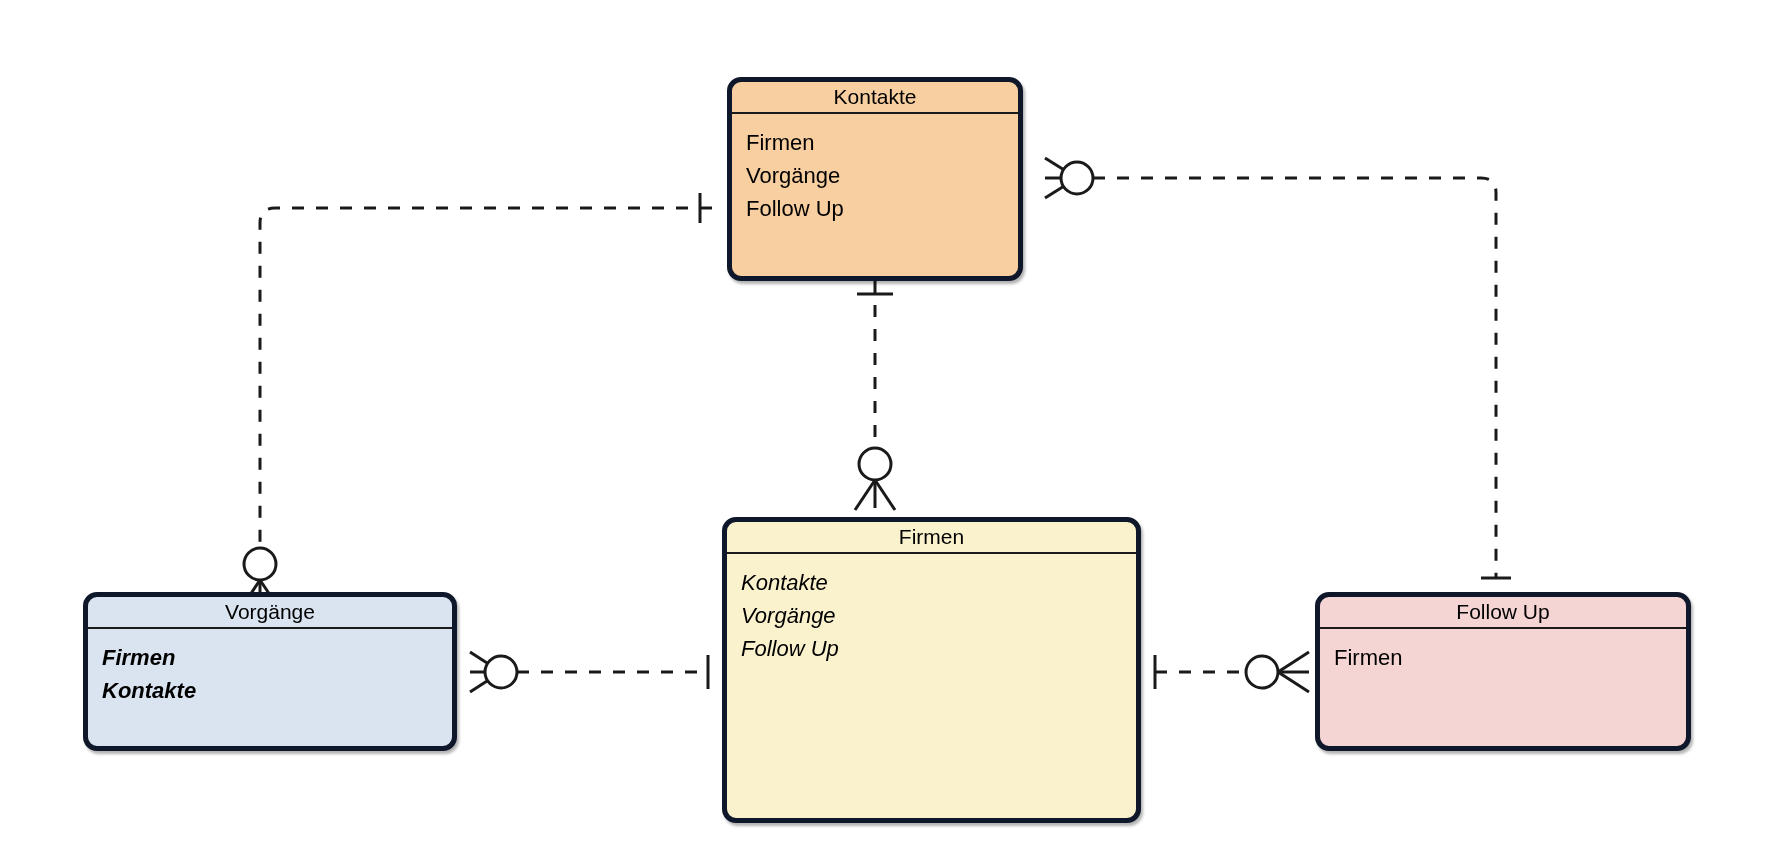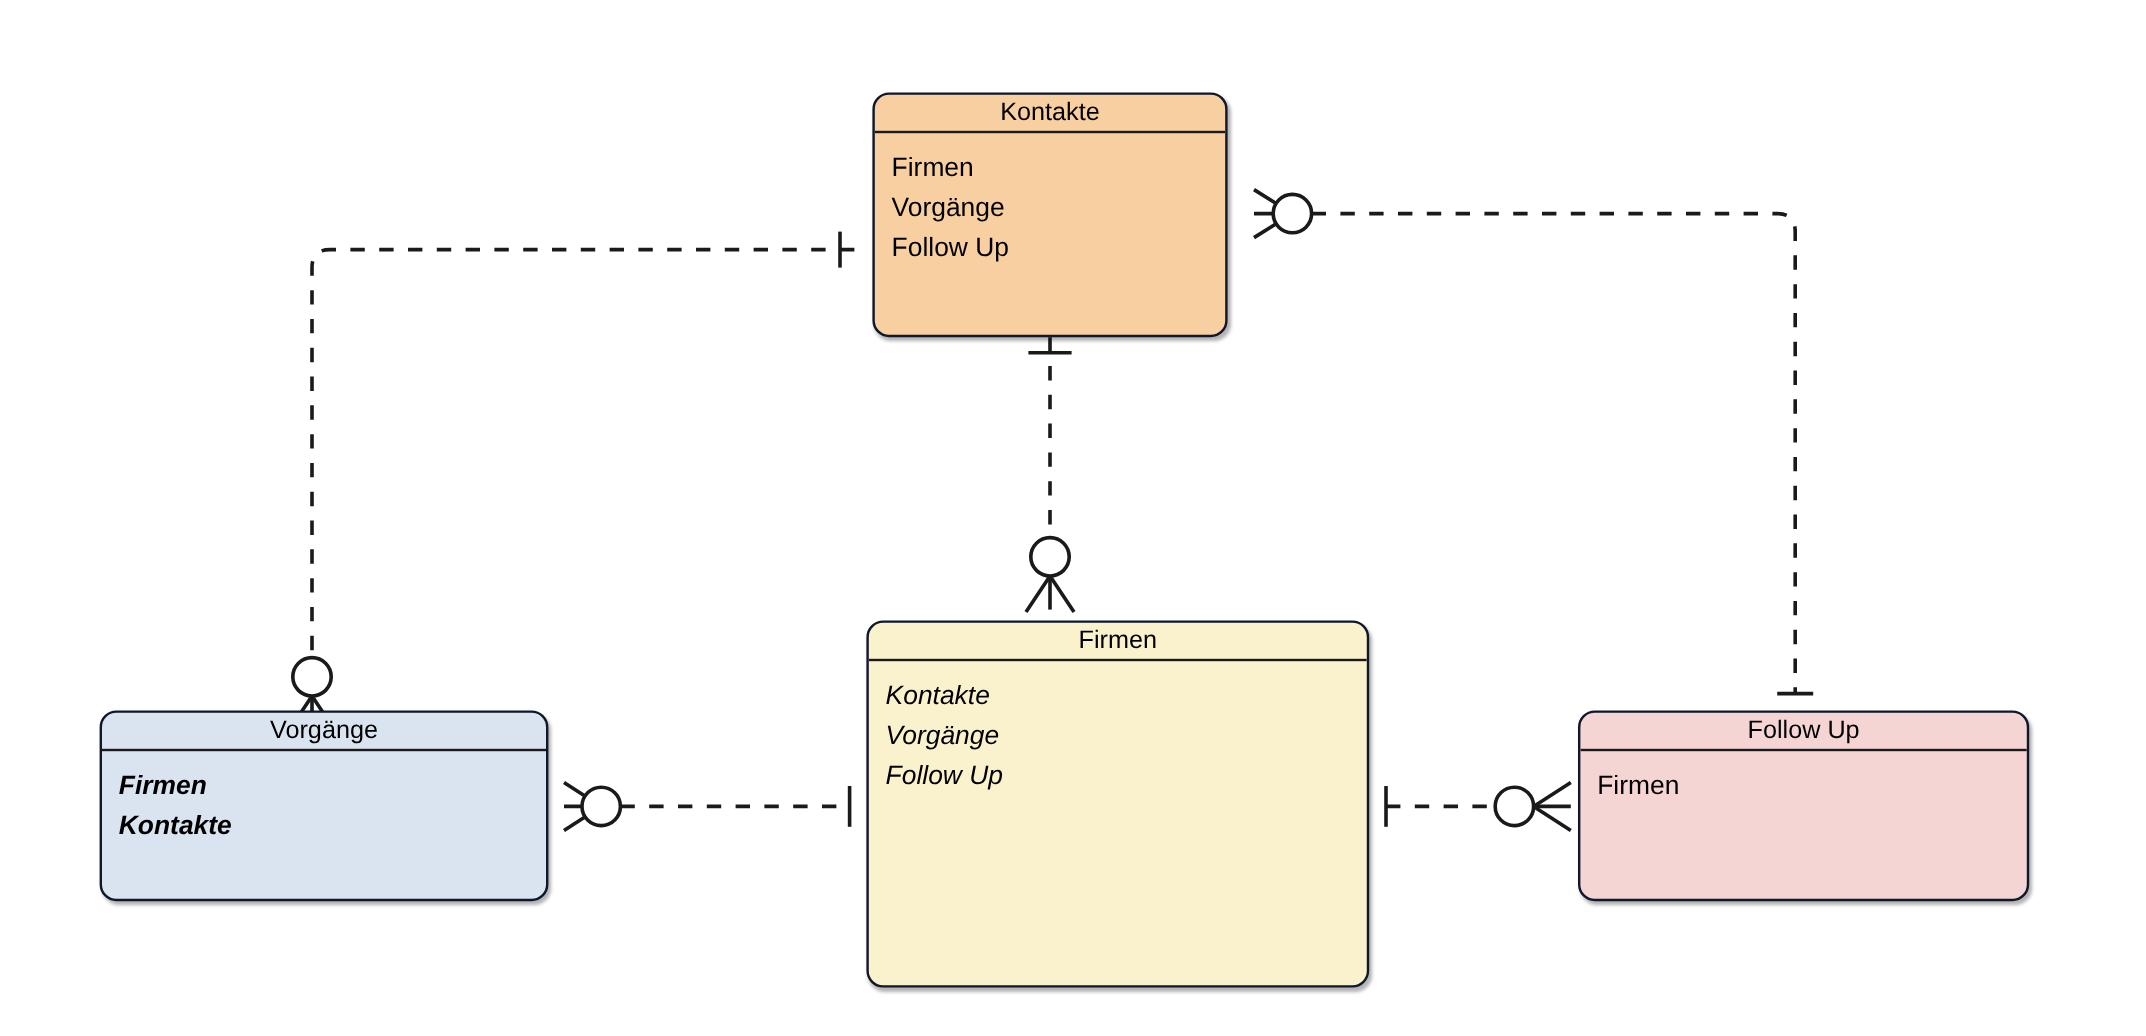--- a/index.html
+++ b/index.html
@@ -21,21 +21,21 @@
     position: absolute;
     left: 0;
     top: 0;
     width: 1788px;
     height: 863px;
     pointer-events: none;
   }
   .entity {
     position: absolute;
     box-sizing: border-box;
-    border: 2px solid #0f172a;
+    border: 5px solid #0f172a;
     border-radius: 14px;
     box-shadow: 2px 3px 3px rgba(0,0,0,0.30);
     overflow: hidden;
   }
   .entity-title {
     height: 30px;
     line-height: 29px;
     text-align: center;
     font-size: 21px;
     color: #000000;

